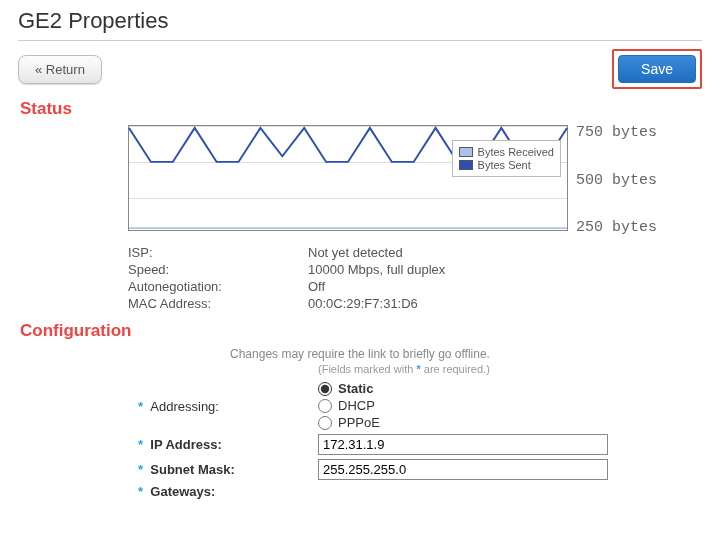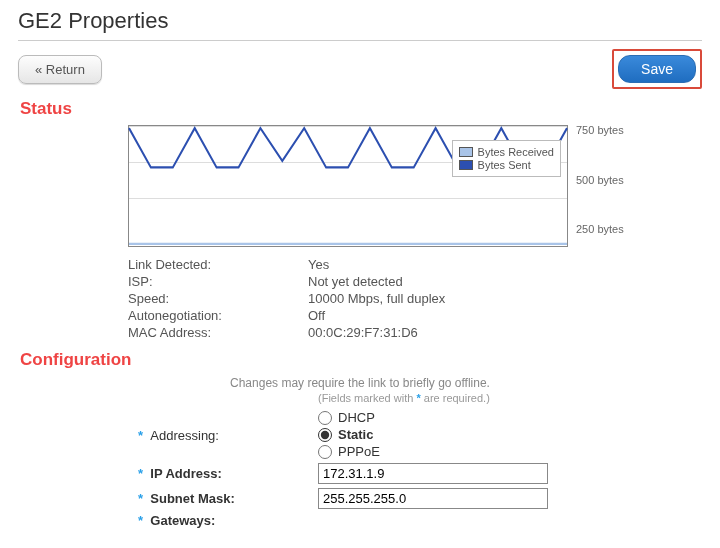--- a/index.html
+++ b/index.html
@@ -45,41 +45,41 @@
     padding: 4px;
     border-radius: 2px;
   }
   .save-btn {
     display: inline-block;
     padding: 5px 22px;
     font-size: 14px;
     color: #fff;
     background: linear-gradient(to bottom, #3a8adb, #1f6dc0);
     border: 1px solid #2a6db3;
-    border-radius: 12px;
+    border-radius: 4px;
     cursor: pointer;
   }
   h2.section {
     font-size: 17px;
     font-weight: bold;
     margin: 8px 0 6px 2px;
     color: #ef4444;
   }
   .chart-block {
     margin-left: 110px;
     margin-bottom: 10px;
   }
   .chart-row {
     display: flex;
     align-items: stretch;
     gap: 8px;
   }
   .chart-box {
     width: 440px;
-    height: 122px;
+    height: 106px;
     border: 1px solid #888;
     position: relative;
     background: #fff;
   }
   .grid-line {
     position: absolute;
     left: 0; right: 0;
     border-top: 1px solid #ddd;
   }
   .chart-box svg {
@@ -105,24 +105,25 @@
     margin: 1px 0;
   }
   .swatch {
     width: 14px; height: 10px;
     border: 1px solid #555;
   }
   .ylabels {
     display: flex;
     flex-direction: column;
     justify-content: space-between;
-    font-size: 11px;
+    font-size: 15px;
     color: #666;
     height: 110px;
     padding: 0;
+    font-family: Liberation Mono, monospace;
   }
   .ylabels span {
     line-height: 1;
   }
   .status-grid {
     margin-left: 110px;
     margin-top: 10px;
     font-size: 13px;
     color: #555;
   }
@@ -162,21 +163,21 @@
     text-align: left;
     padding-left: 120px;
     color: #333;
     font-size: 13px;
   }
   .form-label-col.bold { font-weight: bold; }
   .form-input-col {
     flex: 1;
   }
   input[type=text] {
-    width: 230px;
+    width: 290px;
     padding: 2px 4px;
     font-size: 13px;
     border: 1px solid #888;
   }
   .radio-group {
     display: flex;
     flex-direction: column;
     gap: 2px;
     font-size: 13px;
     color: #333;
@@ -234,24 +235,20 @@
     </div>
     <div class="ylabels">
       <span>750 bytes</span>
       <span>500 bytes</span>
       <span>250 bytes</span>
     </div>
   </div>
 
   <div class="status-grid" style="margin-left:0;">
     <div class="status-row">
-      <div class="status-label">Link Detected:</div>
-      <div class="status-value">Yes</div>
-    </div>
-    <div class="status-row">
       <div class="status-label">ISP:</div>
       <div class="status-value">Not yet detected</div>
     </div>
     <div class="status-row">
       <div class="status-label">Speed:</div>
       <div class="status-value">10000 Mbps, full duplex</div>
     </div>
     <div class="status-row">
       <div class="status-label">Autonegotiation:</div>
       <div class="status-value">Off</div>
@@ -271,27 +268,27 @@
   <span class="ast">*</span>
   <span> are required.)</span>
 </div>
 
 <div class="form-row" style="align-items:flex-start;">
   <div class="form-label-col" style="padding-top:18px;">
     <span class="ast">*</span>
     &nbsp;<span>Addressing:</span>
   </div>
   <div class="form-input-col radio-group">
+    <div class="radio-row selected">
+      <input type="radio" name="addr" checked="" style="">
+      <label>Static</label>
+    </div>
     <div class="radio-row">
       <input type="radio" name="addr" style="">
       <label>DHCP</label>
-    </div>
-    <div class="radio-row selected">
-      <input type="radio" name="addr" checked="" style="">
-      <label>Static</label>
     </div>
     <div class="radio-row">
       <input type="radio" name="addr" style="">
       <label>PPPoE</label>
     </div>
   </div>
 </div>
 
 <div class="form-row">
   <div class="form-label-col bold">

